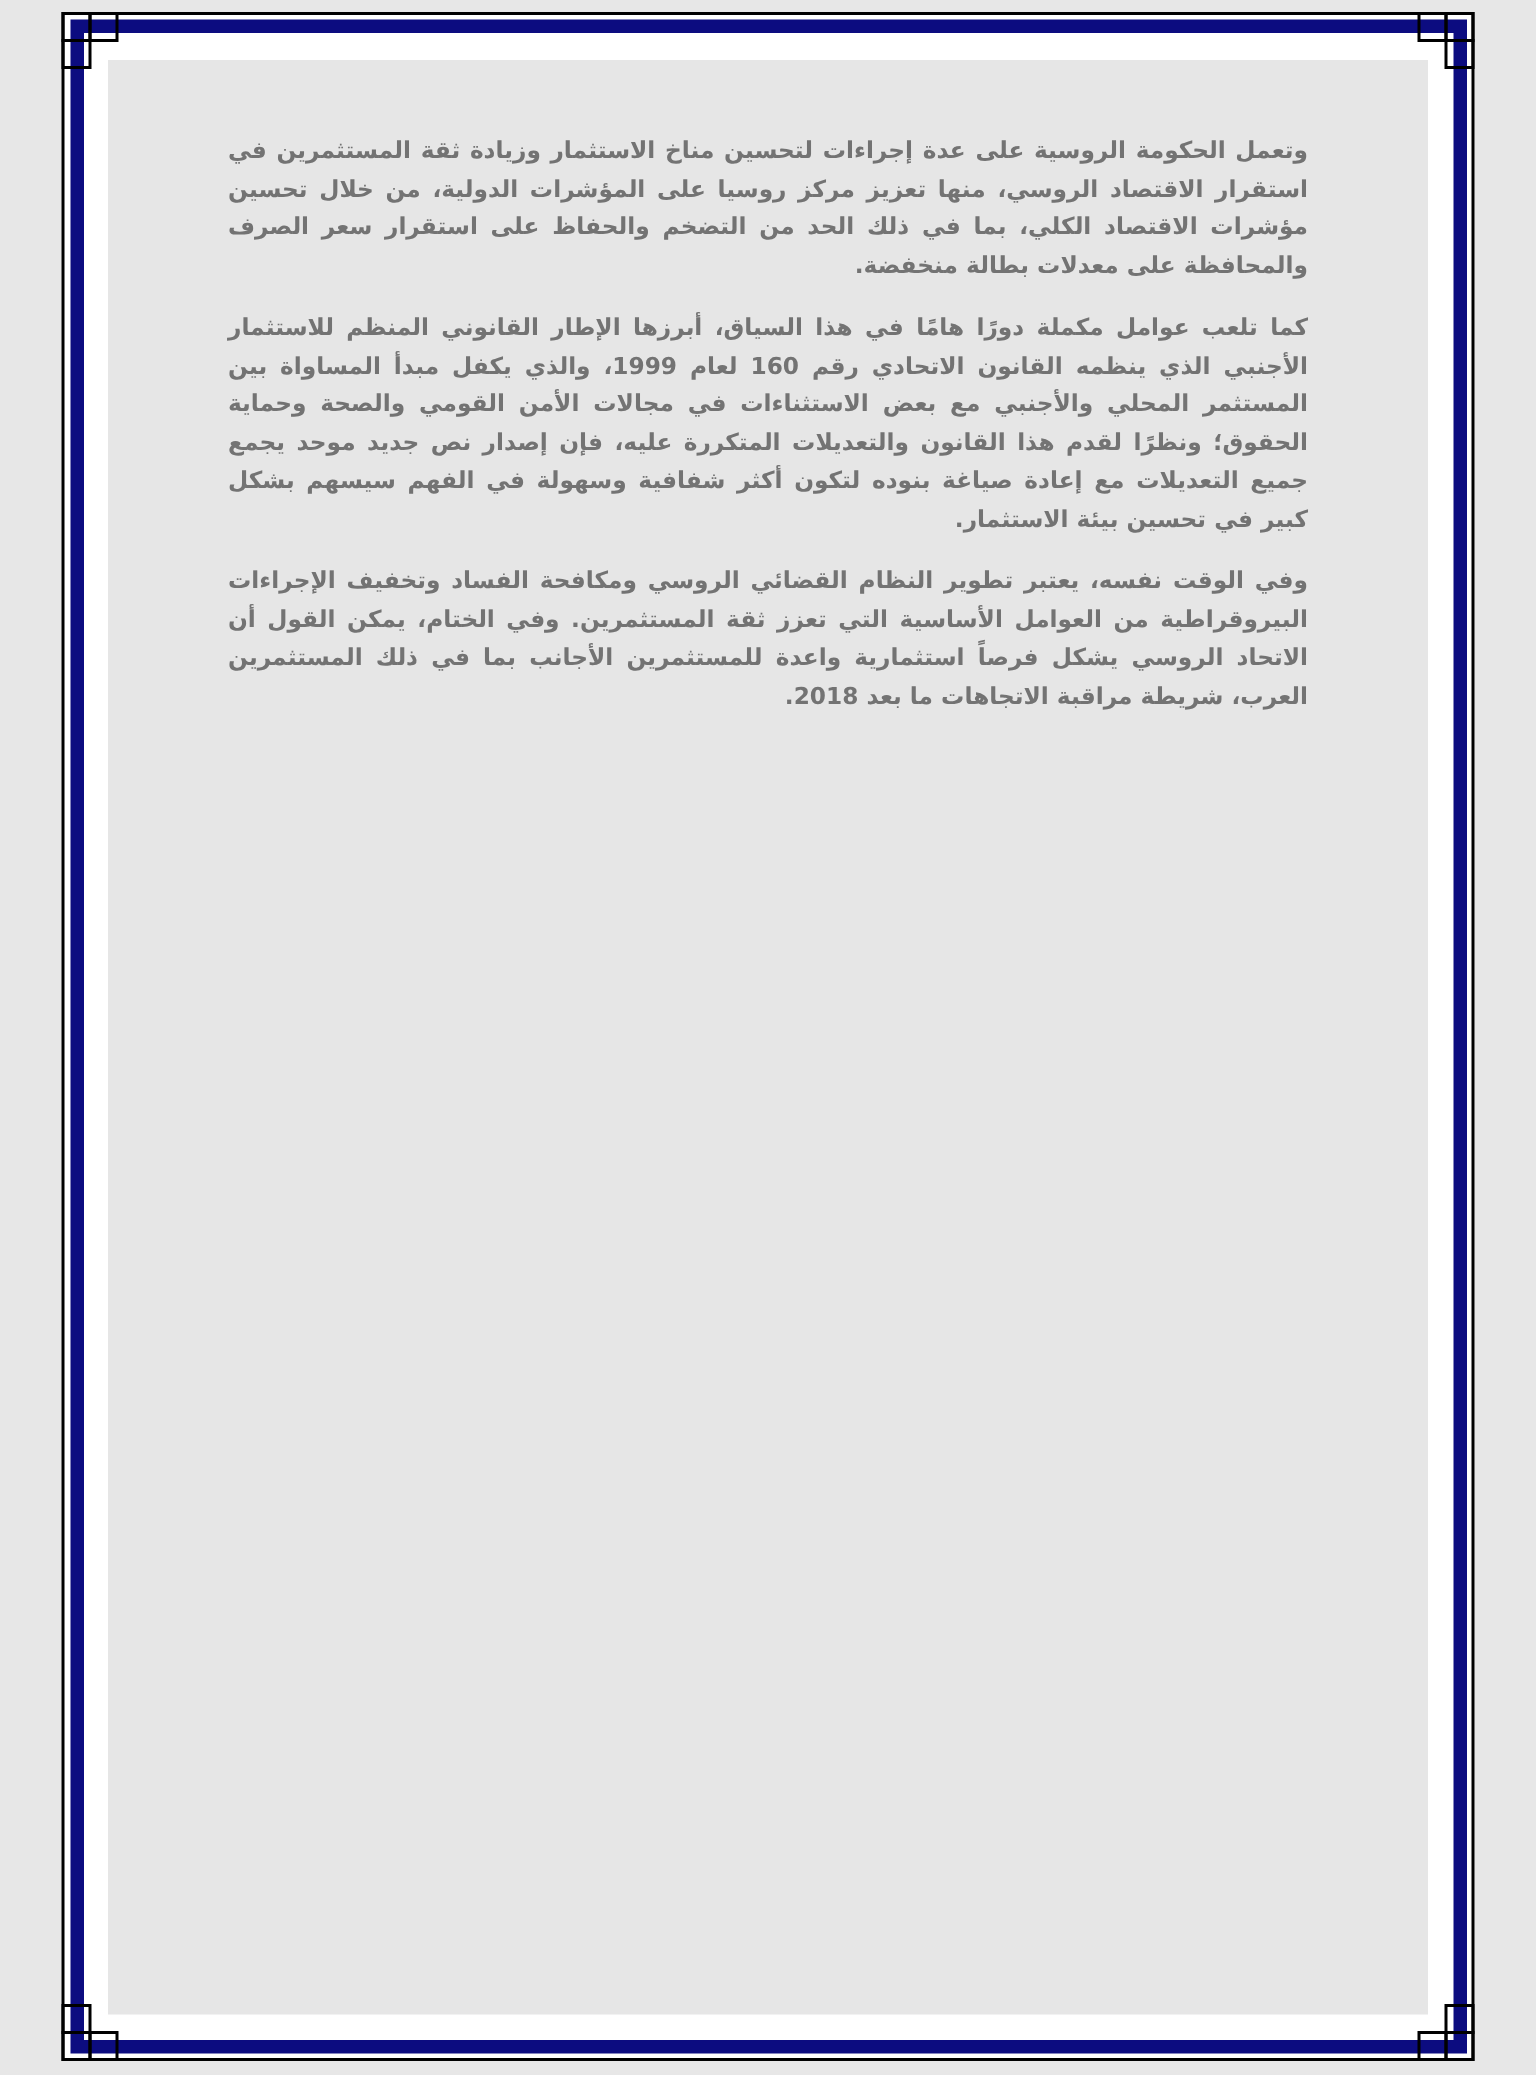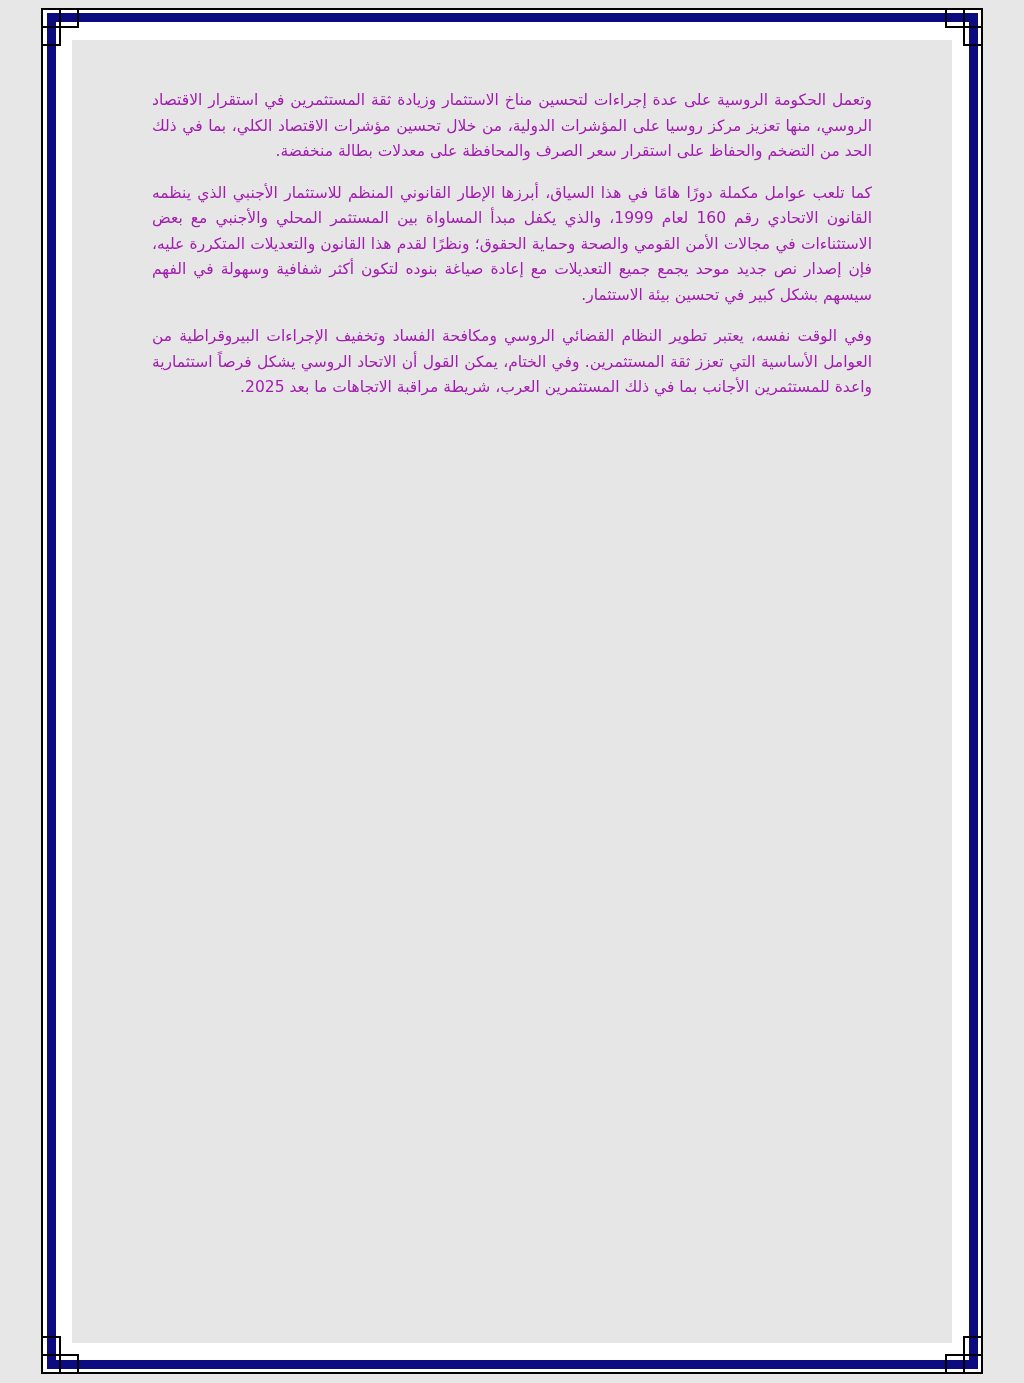--- a/index.html
+++ b/index.html
@@ -50,23 +50,23 @@
       background: #e6e6e6;
     }
     .text-area {
       position: absolute;
       left: 152px;
       top: 88px;
       width: 720px;
       direction: rtl;
       text-align: justify;
       text-align-last: right;
-      color: #a21caf;
+      color: #737373;
       font-family: "DejaVu Sans", "Liberation Sans", sans-serif;
-      font-weight: normal;
+      font-weight: bold;
       font-size: 15.5px;
       line-height: 25.5px;
     }
     .text-area p {
       margin: 0 0 16px 0;
     }
   </style>
 </head>
 <body>
 
@@ -87,14 +87,14 @@
 
 <div class="corner" style="left:963px;top:1354px;"></div>
 <div class="corner" style="left:945px;top:1354px;"></div>
 <div class="corner" style="left:963px;top:1336px;"></div>
 
 <div class="inner-panel"></div>
 
 <div class="text-area" dir="rtl" lang="ar">
   <p>وتعمل الحكومة الروسية على عدة إجراءات لتحسين مناخ الاستثمار وزيادة ثقة المستثمرين في استقرار الاقتصاد الروسي، منها تعزيز مركز روسيا على المؤشرات الدولية، من خلال تحسين مؤشرات الاقتصاد الكلي، بما في ذلك الحد من التضخم والحفاظ على استقرار سعر الصرف والمحافظة على معدلات بطالة منخفضة.</p>
   <p>كما تلعب عوامل مكملة دورًا هامًا في هذا السياق، أبرزها الإطار القانوني المنظم للاستثمار الأجنبي الذي ينظمه القانون الاتحادي رقم 160 لعام 1999، والذي يكفل مبدأ المساواة بين المستثمر المحلي والأجنبي مع بعض الاستثناءات في مجالات الأمن القومي والصحة وحماية الحقوق؛ ونظرًا لقدم هذا القانون والتعديلات المتكررة عليه، فإن إصدار نص جديد موحد يجمع جميع التعديلات مع إعادة صياغة بنوده لتكون أكثر شفافية وسهولة في الفهم سيسهم بشكل كبير في تحسين بيئة الاستثمار.</p>
-  <p>وفي الوقت نفسه، يعتبر تطوير النظام القضائي الروسي ومكافحة الفساد وتخفيف الإجراءات البيروقراطية من العوامل الأساسية التي تعزز ثقة المستثمرين. وفي الختام، يمكن القول أن الاتحاد الروسي يشكل فرصاً استثمارية واعدة للمستثمرين الأجانب بما في ذلك المستثمرين العرب، شريطة مراقبة الاتجاهات ما بعد 2025.</p>
+  <p>وفي الوقت نفسه، يعتبر تطوير النظام القضائي الروسي ومكافحة الفساد وتخفيف الإجراءات البيروقراطية من العوامل الأساسية التي تعزز ثقة المستثمرين. وفي الختام، يمكن القول أن الاتحاد الروسي يشكل فرصاً استثمارية واعدة للمستثمرين الأجانب بما في ذلك المستثمرين العرب، شريطة مراقبة الاتجاهات ما بعد 2018.</p>
 </div>
 
 </body></html>

